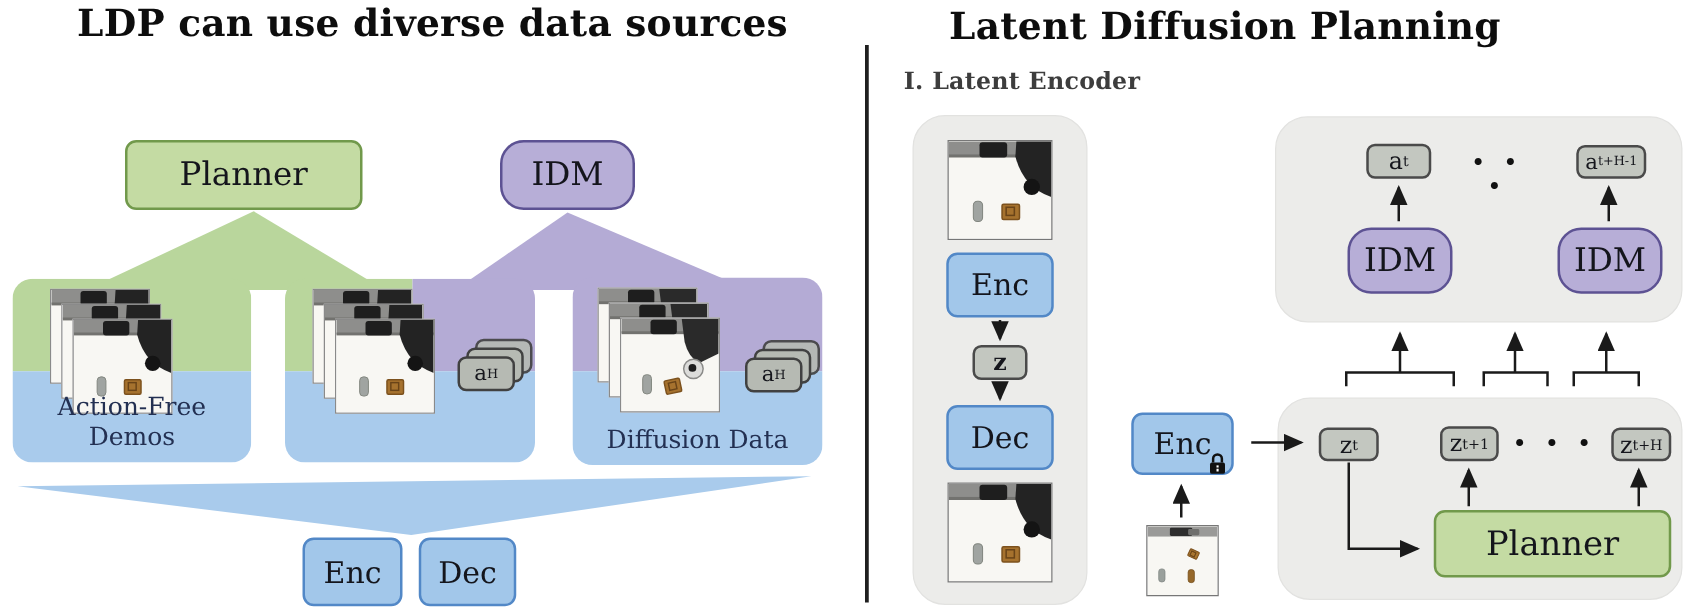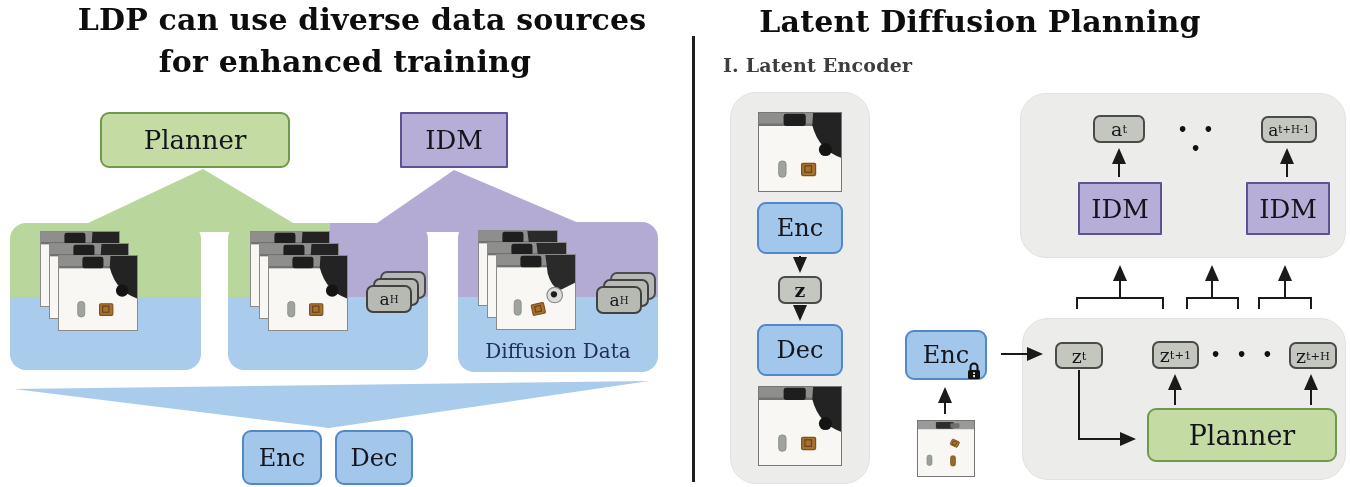--- a/index.html
+++ b/index.html
@@ -5,21 +5,21 @@
   html,body{margin:0;padding:0;background:#ffffff;}
   #stage{position:relative;width:1350px;height:487px;background:#ffffff;overflow:hidden;
          font-family:"DejaVu Serif","Liberation Serif",serif;}
   .abs{position:absolute;}
   .svglayer{position:absolute;left:0;top:0;width:1350px;height:487px;pointer-events:none;}
   .title{font-weight:700;color:#0d0d0d;font-size:30px;text-align:center;letter-spacing:0.2px;}
   .heading{font-weight:700;color:#3d3d3d;font-size:19px;letter-spacing:0.2px;}
   .box{display:flex;align-items:center;justify-content:center;box-sizing:border-box;
        color:#14151c;}
   .green{background:#c4dba3;border:2.5px solid #71994b;border-radius:9px;}
-  .purple{background:#b7aed7;border:2.5px solid #5d5293;border-radius:1px;}
+  .purple{background:#b7aed7;border:2.5px solid #5d5293;border-radius:19px;}
   .blue{background:#a2c7ea;border:2.5px solid #5288c7;border-radius:9px;}
   .panel{background:#ececea;border:1px solid #e2e2e0;border-radius:26px;box-sizing:border-box;}
   .card{border-radius:16px;overflow:hidden;}
   .card .half{position:absolute;left:0;width:100%;height:50%;}
   .card-label{position:absolute;left:0;right:0;bottom:9px;text-align:center;
               font-size:20px;color:#233052;font-weight:500;}
   .chip{background:#c3c7c0;border:2px solid #4a4a4a;border-radius:7px;box-sizing:border-box;
         display:flex;align-items:center;justify-content:center;color:#15161c;
         font-size:19px;font-weight:500;}
   .chip sub{font-size:0.60em;vertical-align:-0.3em;line-height:0;}
@@ -38,22 +38,21 @@
 <body>
 
 <div id="stage">
 
   <svg class="svglayer" style="z-index:0">
     <polygon points="203,169 69,232 308,232" fill="#b9d69c"></polygon>
     <polygon points="454,170 364,232 600,232" fill="#b4abd5"></polygon>
     <polygon points="14,389 649,381 329,428" fill="#a9cbec"></polygon>
   </svg>
 
-  <div class="abs title" style="left:17px;top:2px;width:690px;z-index:2">LDP can use diverse data sources</div>
-  <div class="abs title" style="left:0;top:44px;width:690px;z-index:2">for enhanced training</div>
+  <div class="abs title" style="left:1px;top:2px;width:690px;z-index:2">LDP can use diverse data sources</div>
 
   <div class="abs box green" style="left:100px;top:112px;width:190px;height:56px;font-size:26px;z-index:3">Planner</div>
   <div class="abs box purple" style="left:400px;top:112px;width:108px;height:56px;font-size:26px;z-index:3">IDM</div>
 
   <div class="abs card" style="left:10px;top:223px;width:191px;height:147px;z-index:2">
     <div class="half" style="top:0;background:#b9d69c"></div>
     <div class="half" style="top:50%;background:#a9cbec"></div>
     <div class="abs" style="left:30px;top:8px;width:120px;height:104px">
       <div class="frame" style="left:0;top:0">
           <svg viewBox="0 0 100 96" preserveAspectRatio="none">
@@ -88,20 +87,21 @@
             <rect y="13" width="100" height="3" fill="#72726f"></rect>
             <rect x="30" y="1" width="27" height="15" rx="3" fill="#1e1e1e"></rect>
             <path d="M66,0 L100,0 L100,55 Q87,50 79,42 Q69,31 65,15 Z" fill="#232323"></path>
             <circle cx="81" cy="45" r="8" fill="#141414"></circle>
             <rect x="52" y="62" width="17" height="15" rx="1.5" fill="#a6722e" stroke="#7c511d" stroke-width="1.5"></rect>
             <rect x="56" y="65" width="8" height="8" fill="none" stroke="#6a4418" stroke-width="1.5"></rect>
             <rect x="24" y="59" width="9" height="20" rx="4" fill="#a0a4a1" stroke="#82867f" stroke-width="1"></rect>
           </svg>
         </div>
     </div>
+    <div class="card-label">Action-Free Demos</div>
   </div>
 
   <div class="abs card" style="left:228px;top:223px;width:200px;height:147px;z-index:2">
     <div class="abs" style="left:0;top:0;width:51%;height:50%;background:#b9d69c"></div>
     <div class="abs" style="left:51%;top:0;width:49%;height:50%;background:#b4abd5"></div>
     <div class="half" style="top:50%;background:#a9cbec"></div>
     <div class="abs" style="left:22px;top:8px;width:120px;height:104px">
       <div class="frame" style="left:0;top:0">
           <svg viewBox="0 0 100 96" preserveAspectRatio="none">
             <rect width="100" height="96" fill="#f8f7f3"></rect>

